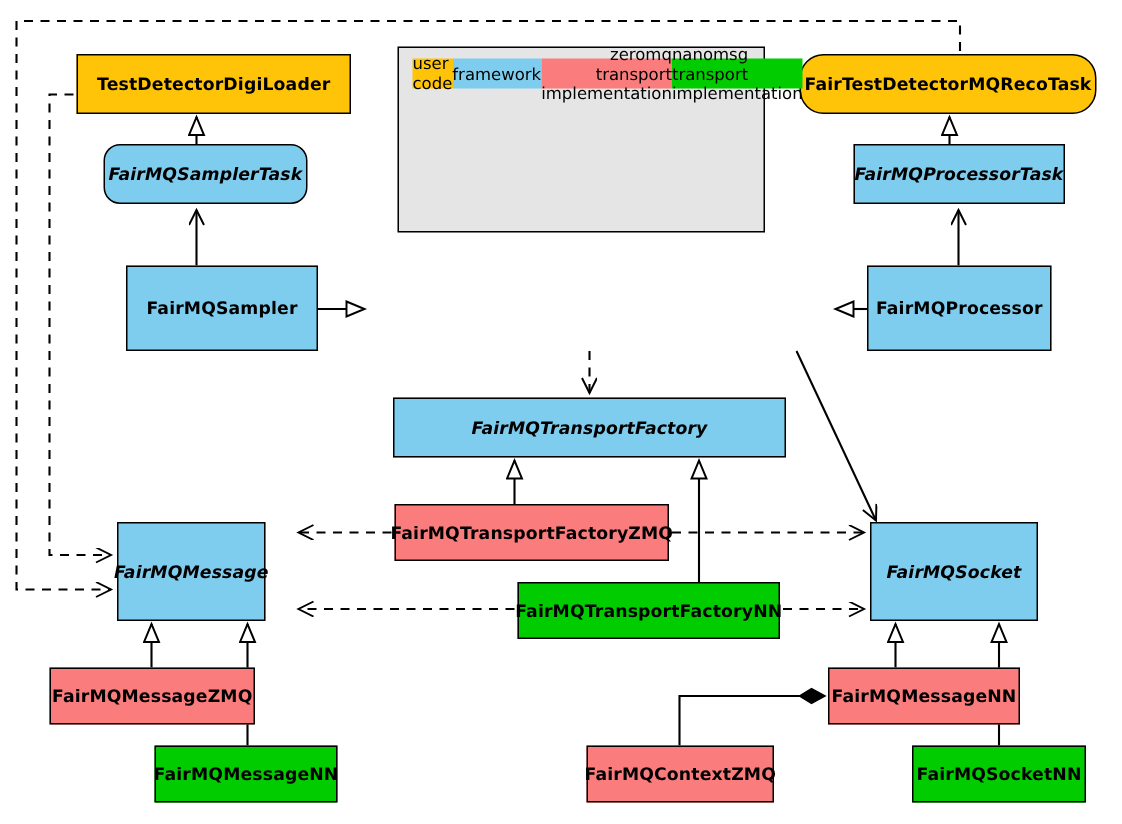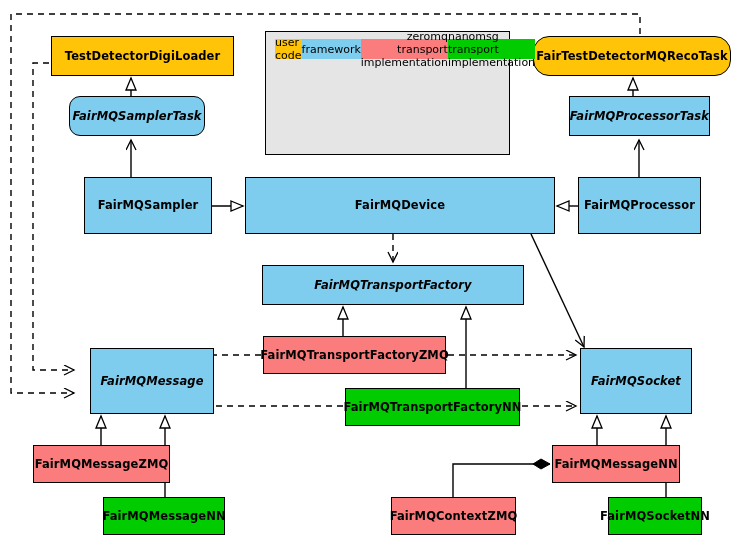--- a/index.html
+++ b/index.html
@@ -155,50 +155,47 @@
     </div>
   <div class="node fill-fw abstract" style="left:69px;  top:96px;  width:136px; height:40px;border-radius:11px;">
       <span>FairMQSamplerTask</span>
     </div>
   <div class="node fill-fw abstract" style="left:569px; top:96px;  width:141px; height:40px;justify-content:flex-end;">
       <span>FairMQProcessorTask</span>
     </div>
   <div class="node fill-fw" style="left:84px;  top:177px; width:128px; height:57px;">
       <span>FairMQSampler</span>
     </div>
-  <div class="node fill-fw" style="left:245px; top:177px; width:310px; height:57px;">
-      <span>FairMQDevice</span>
-    </div>
   <div class="node fill-fw" style="left:578px; top:177px; width:123px; height:57px;">
       <span>FairMQProcessor</span>
     </div>
   <div class="node fill-fw abstract" style="left:262px; top:265px; width:262px; height:40px;">
       <span>FairMQTransportFactory</span>
     </div>
   <div class="node fill-zmq" style="left:263px; top:336px; width:183px; height:38px;">
       <span>FairMQTransportFactoryZMQ</span>
     </div>
   <div class="node fill-nn" style="left:345px; top:388px; width:175px; height:38px;">
       <span>FairMQTransportFactoryNN</span>
     </div>
-  <div class="node fill-fw abstract" style="left:90px;  top:348px; width:124px; height:66px;">
+  <div class="node fill-fw abstract" style="left:78px;  top:348px; width:99px; height:66px;">
       <span>FairMQMessage</span>
     </div>
   <div class="node fill-fw abstract" style="left:580px; top:348px; width:112px; height:66px;">
       <span>FairMQSocket</span>
     </div>
   <div class="node fill-zmq" style="left:33px;  top:445px; width:137px; height:38px;">
       <span>FairMQMessageZMQ</span>
     </div>
   <div class="node fill-nn" style="left:103px; top:497px; width:122px; height:38px;">
       <span>FairMQMessageNN</span>
     </div>
   <div class="node fill-zmq" style="left:391px; top:497px; width:125px; height:38px;">
       <span>FairMQContextZMQ</span>
     </div>
   <div class="node fill-zmq" style="left:552px; top:445px; width:128px; height:38px;">
       <span>FairMQMessageNN</span>
     </div>
-  <div class="node fill-nn" style="left:608px; top:497px; width:94px; height:38px;">
+  <div class="node fill-nn" style="left:608px; top:497px; width:116px; height:38px;">
       <span>FairMQSocketNN</span>
     </div>
 
 </div>
 
 </body></html>

